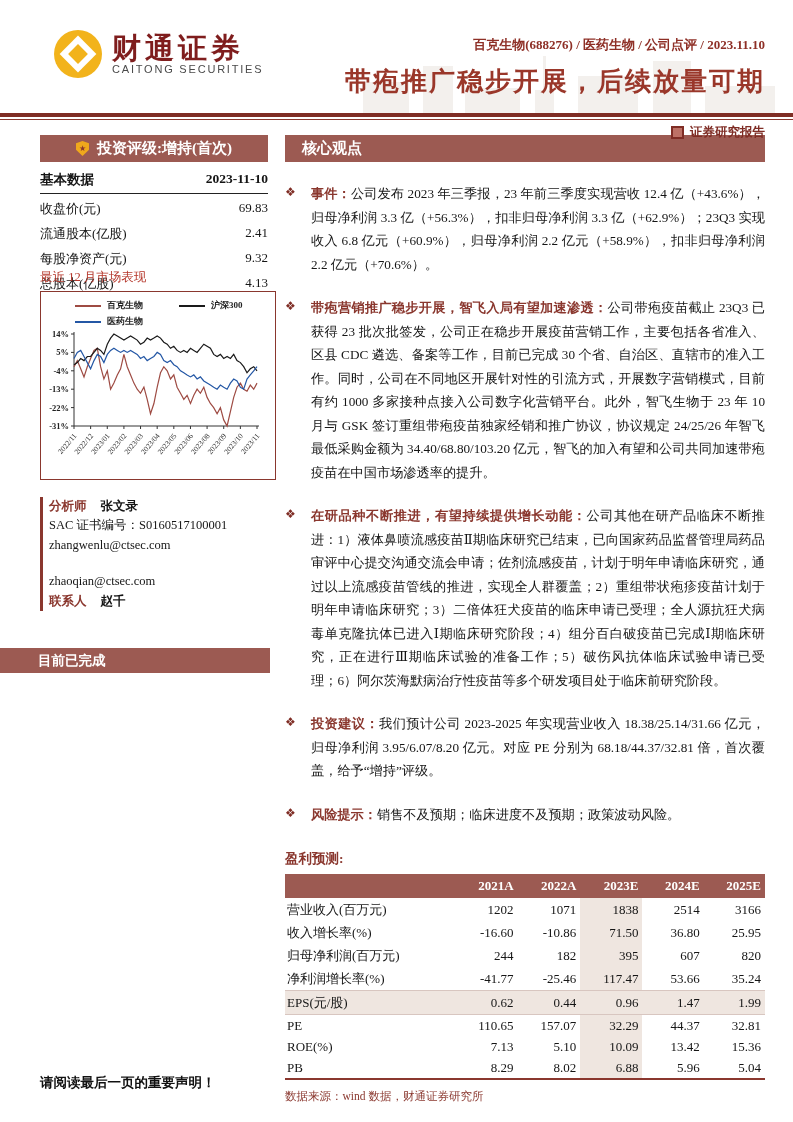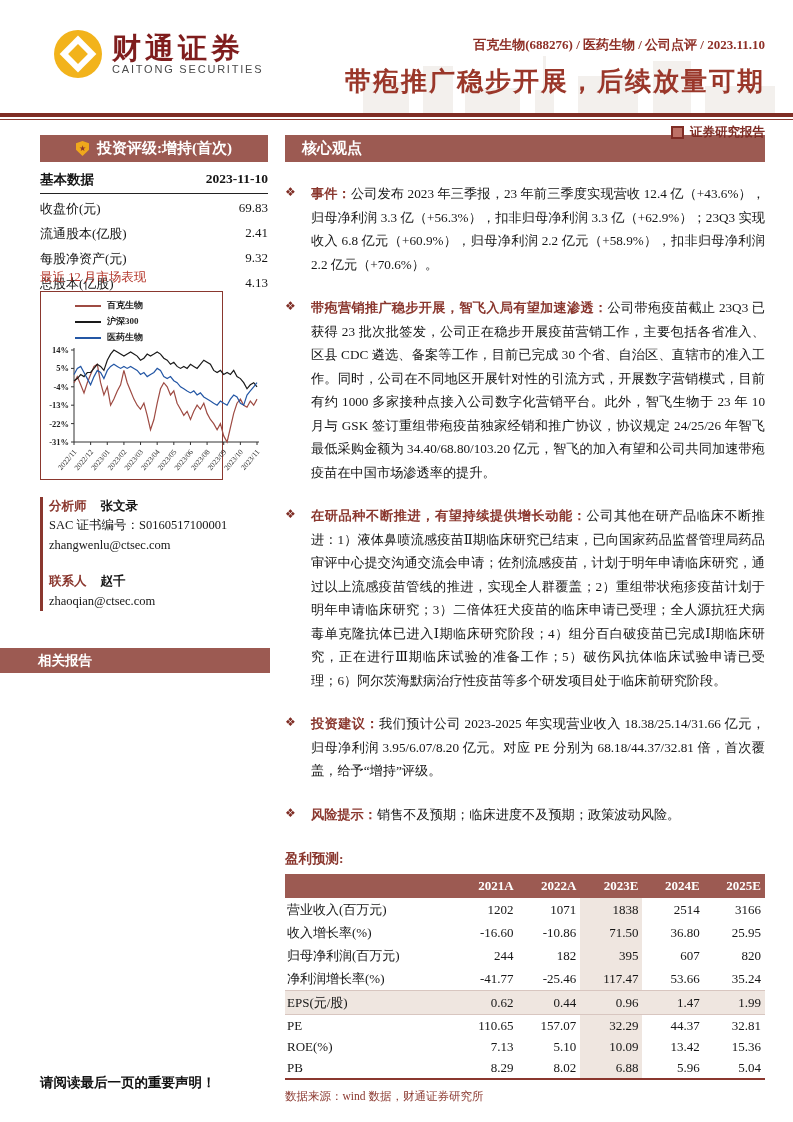--- a/index.html
+++ b/index.html
@@ -26,21 +26,21 @@
   #rating-box{left:40px;top:135px;width:228px;height:27px;background:#9c5a52;color:#fff;
               font-weight:bold;font-size:15px;display:flex;align-items:center;justify-content:center;gap:8px;}
   .shield{width:13px;height:15px;background:#f0a81c;display:inline-flex;align-items:center;justify-content:center;
           clip-path:polygon(50% 0,100% 15%,100% 58%,50% 100%,0 58%,0 15%);flex:none;}
   .shield .star{color:#8a372e;font-size:8px;line-height:1;font-family:"DejaVu Sans",sans-serif;}
   #basic{left:40px;top:171px;width:228px;font-size:13px;}
   .basic-head{display:flex;justify-content:space-between;font-weight:bold;font-size:13.5px;
               border-bottom:1.5px solid #222;padding-bottom:4px;margin-bottom:2px;}
   .basic-row{display:flex;justify-content:space-between;padding:3.5px 0;}
   #market-title{left:40px;top:269px;color:#b5372b;font-size:12.5px;}
-  #chart-box{left:40px;top:291px;width:183px;height:189px;border:1px solid #8a372e;box-sizing:border-box;padding-top:7px;}
+  #chart-box{left:40px;top:291px;width:236px;height:189px;border:1px solid #8a372e;box-sizing:border-box;padding-top:7px;}
   #legend{display:flex;flex-wrap:wrap;padding-left:34px;column-gap:30px;row-gap:3px;
           font-size:9px;font-weight:bold;color:#222;}
   .leg-item{display:flex;align-items:center;gap:6px;width:74px;}
   .leg-line{width:26px;height:2px;flex:none;}
   #analyst{left:40px;top:497px;width:225px;border-left:3.5px solid #8a372e;padding-left:6px;
            font-size:12.5px;line-height:1.55;}
   .role{color:#8a372e;font-weight:bold;}
   .pname{font-weight:bold;margin-left:14px;}
   .contact-block{margin-top:17px;}
   #related{left:0;top:648px;width:270px;height:25px;background:#9c5a52;color:#fff;font-size:13.5px;
@@ -190,26 +190,26 @@
     </svg>
 </div>
 
 <div id="analyst" class="abs">
   <div>
     <div><span class="role">分析师</span><span class="pname">张文录</span></div>
     <div>SAC 证书编号：S0160517100001</div>
     <div>zhangwenlu@ctsec.com</div>
   </div>
   <div class="contact-block">
+    <div>zhaoqian@ctsec.com</div>
     <div><span class="role">联系人</span><span class="pname">赵千</span></div>
-    <div>zhaoqian@ctsec.com</div>
-  </div>
-</div>
-
-<div id="related" class="abs">相关报告</div>
+  </div>
+</div>
+
+<div id="related" class="abs">目前已完成</div>
 
 <div id="main" class="abs">
   <div id="core-header">核心观点</div>
 
   <div class="bullet">
     <span class="marker">❖</span>
     <p class="btext"><b class="lead">事件：</b><span>公司发布 2023 年三季报，23 年前三季度实现营收 12.4 亿（+43.6%），归母净利润 3.3 亿（+56.3%），扣非归母净利润 3.3 亿（+62.9%）；23Q3 实现收入 6.8 亿元（+60.9%），归母净利润 2.2 亿元（+58.9%），扣非归母净利润 2.2 亿元（+70.6%）。</span></p>
   </div>
   <div class="bullet">
     <span class="marker">❖</span>

